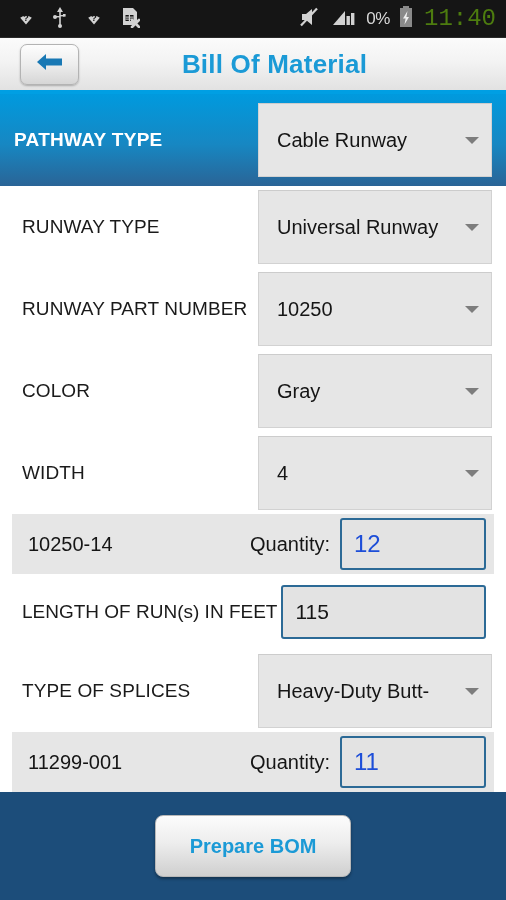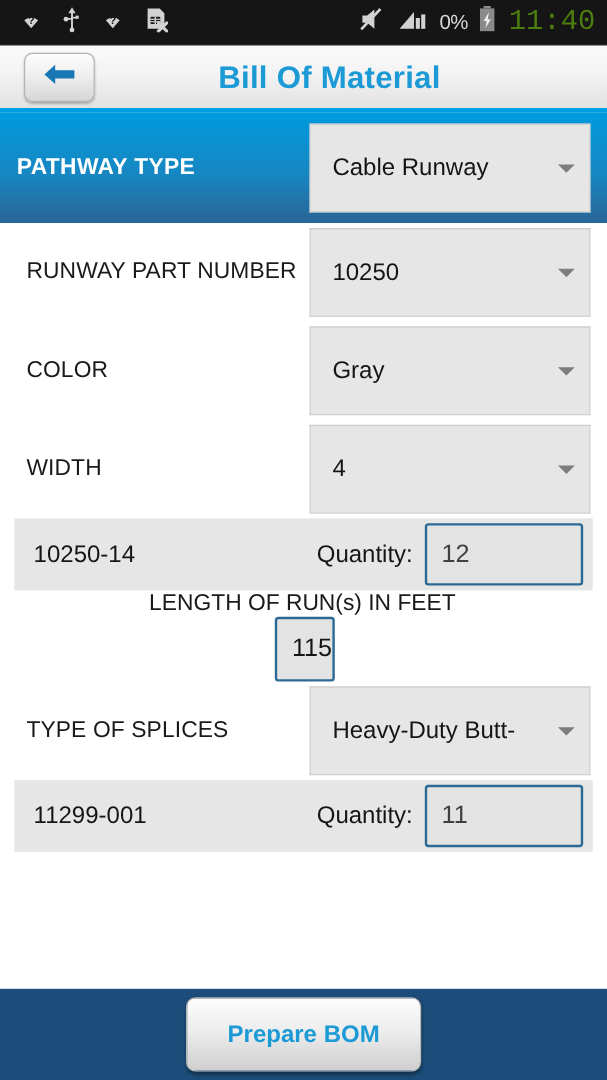--- a/index.html
+++ b/index.html
@@ -175,38 +175,37 @@
   .qty-label {
     font-size: 20px;
     color: #151515;
     margin-right: 10px;
   }
   .txt-input {
     background: #e3e3e3;
     border: 2px solid #2c6a96;
     border-radius: 3px;
     height: 52px;
-    width: 132px;
+    width: 146px;
     display: flex;
     align-items: center;
     padding-left: 12px;
-    font-size: 21px;
-    color: #404040;
+    font-size: 24px;
+    color: #1d4ed8;
     cursor: text;
     flex: 0 0 auto;
   }
 
   
   .length-row {
     display: flex;
     align-items: center;
     height: 76px;
     padding-left: 22px;
     padding-right: 20px;
-    flex-direction: column;
   }
   .length-label {
     font-size: 19px;
     color: #1a1a1a;
     white-space: nowrap;
     margin-right: 4px;
   }
   .length-input {
     background: #e3e3e3;
     border: 2px solid #2c6a96;
@@ -218,21 +217,21 @@
     padding-left: 12px;
     font-size: 21px;
     color: #151515;
     cursor: text;
   }
 
   
   .footer {
     position: absolute;
     left: 0; right: 0; bottom: 0;
-    height: 76px;
+    height: 108px;
     background: #1c4d7a;
     display: flex;
     align-items: center;
     justify-content: center;
   }
   .prepare-btn {
     width: 196px;
     height: 62px;
     border-radius: 8px;
     background: linear-gradient(to bottom, #fcfcfc 0%, #ededed 45%, #cfcfcf 100%);
@@ -332,20 +331,27 @@
   <div class="pathway-bar">
     <div class="pathway-label">PATHWAY TYPE</div>
     <div class="spinner">
       <span class="spinner-value">Cable Runway</span>
       <span class="caret"></span>
     </div>
   </div>
 
   <div class="form-area">
 
+    <div class="form-row">
+      <div class="form-label">RUNWAY TYPE</div>
+      <div class="spinner">
+        <span class="spinner-value">Universal Runway</span>
+        <span class="caret"></span>
+      </div>
+    </div>
 
     <div class="form-row">
       <div class="form-label">RUNWAY PART NUMBER</div>
       <div class="spinner">
         <span class="spinner-value">10250</span>
         <span class="caret"></span>
       </div>
     </div>
 
     <div class="form-row">

